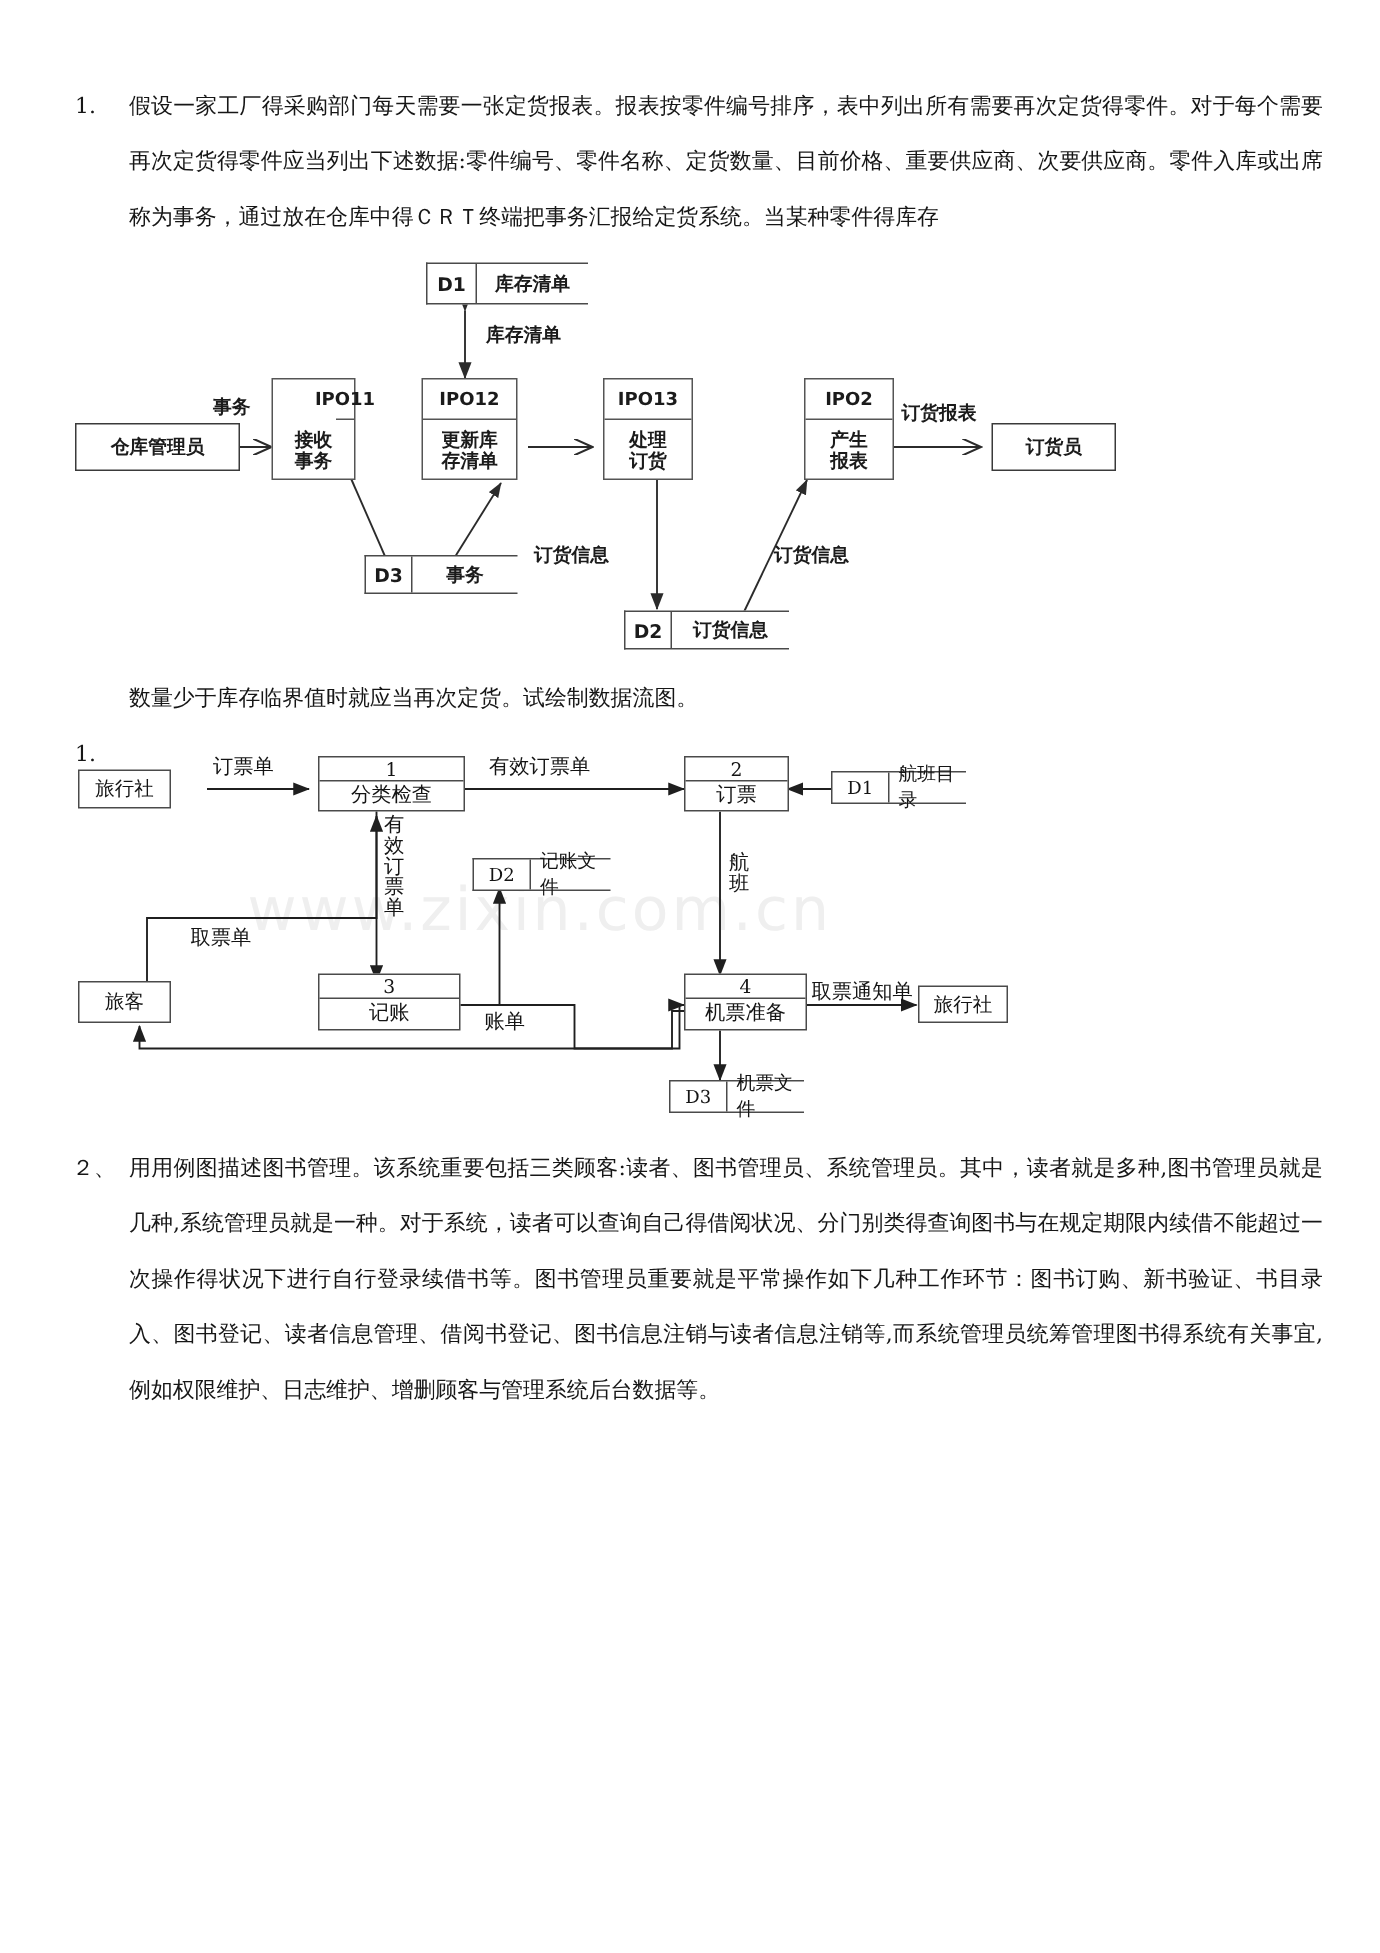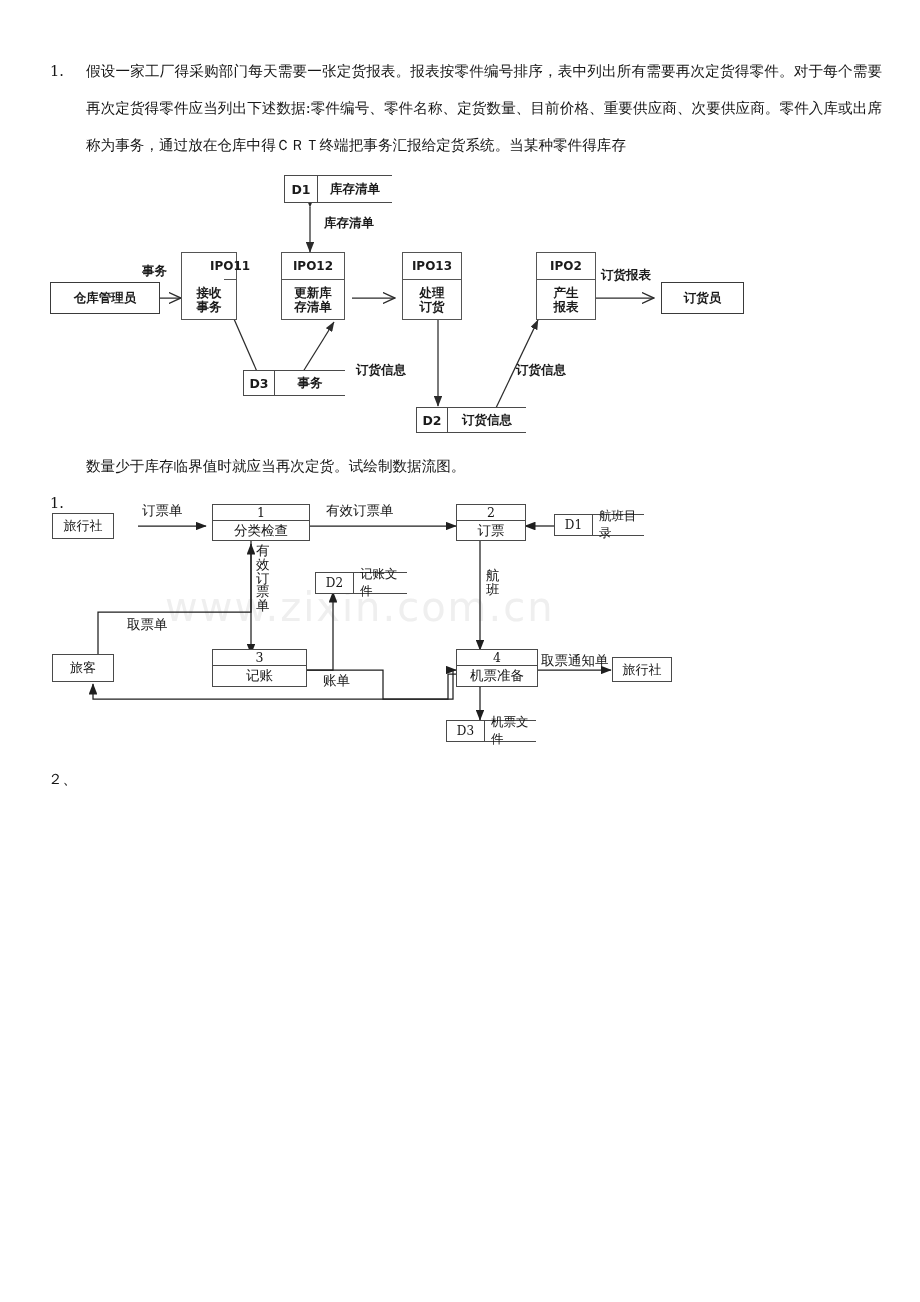--- a/index.html
+++ b/index.html
@@ -321,15 +321,16 @@
     <div class="lbl" style="left:288px;top:8px;">有效订票单</div>
     <div class="lbl vert" style="left:218px;top:50px;">有效订票单</div>
     <div class="lbl vert" style="left:448px;top:75px;">航班</div>
     <div class="lbl" style="left:89px;top:122px;">取票单</div>
     <div class="lbl" style="left:285px;top:178px;">账单</div>
     <div class="lbl" style="left:503px;top:158px;">取票通知单</div>
   </div>
 
   <div class="para indent" style="margin-top:6px;">
     <span class="marker" style="width:48px;left:2px;">２、</span>
+    <span>用用例图描述图书管理。该系统重要包括三类顾客:读者、图书管理员、系统管理员。其中，读者就是多种,图书管理员就是几种,系统管理员就是一种。对于系统，读者可以查询自己得借阅状况、分门别类得查询图书与在规定期限内续借不能超过一次操作得状况下进行自行登录续借书等。图书管理员重要就是平常操作如下几种工作环节：图书订购、新书验证、书目录入、图书登记、读者信息管理、借阅书登记、图书信息注销与读者信息注销等,而系统管理员统筹管理图书得系统有关事宜,例如权限维护、日志维护、增删顾客与管理系统后台数据等。</span>
   </div>
 
 </div>
 
 </body></html>

